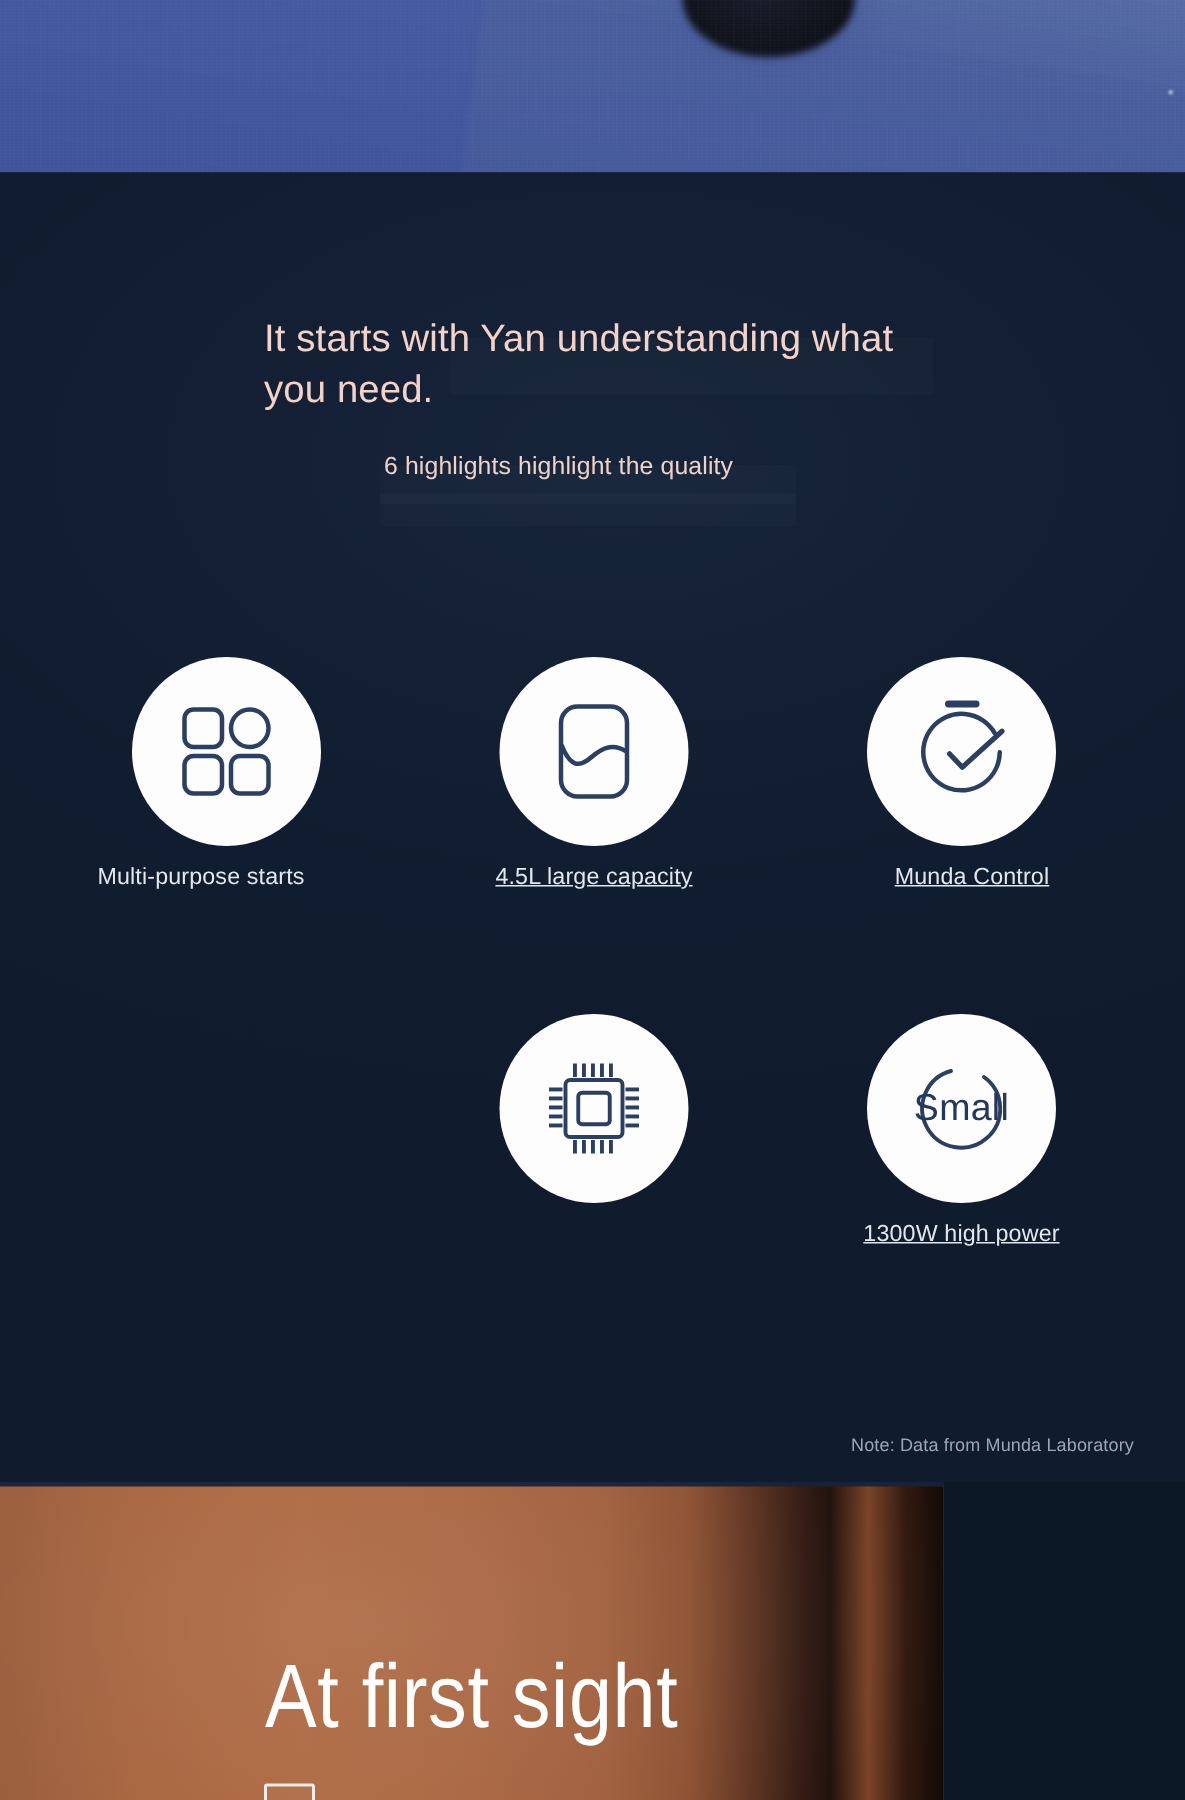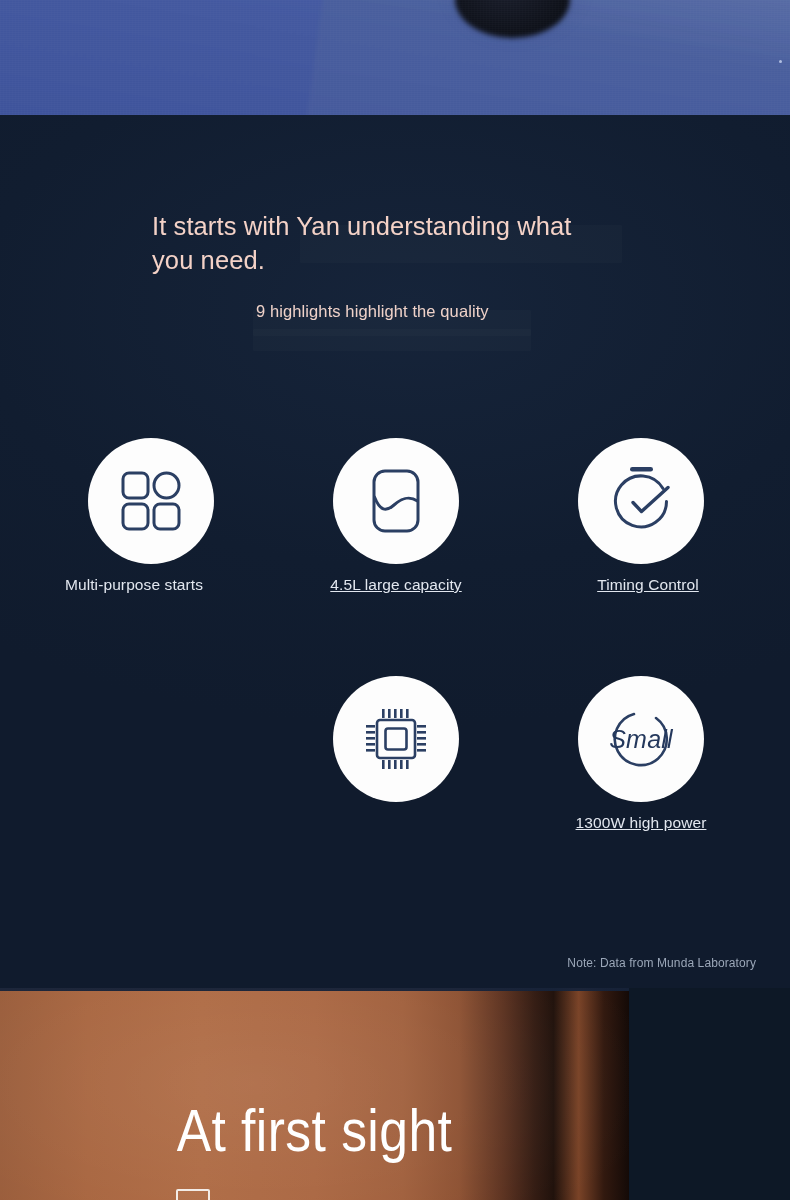--- a/index.html
+++ b/index.html
@@ -99,21 +99,21 @@
     left: 0; top: 115px;
     width: 790px; height: 873px;
     background: #111d30;
     background-image:
       radial-gradient(ellipse 700px 420px at 52% 22%, #16243a 0%, #111d30 62%, #101b2d 100%);
     overflow: hidden;
   }
 
   .headline {
     position: absolute;
-    left: 152px; top: 94px;
+    left: 176px; top: 94px;
     width: 430px;
     font-size: 25.5px;
     line-height: 34px;
     font-weight: 400;
     color: #f4d2c7;
     letter-spacing: .1px;
   }
   .subhead {
     position: absolute;
     left: 256px; top: 186px;
@@ -184,21 +184,20 @@
 
   .small-overlay {
     position: absolute;
     left: 0; right: 0;
     top: 50%;
     transform: translateY(-50%);
     text-align: center;
     font-size: 25px;
     color: #24385c;
     letter-spacing: .2px;
-    font-style: italic;
   }
 
   .note {
     position: absolute;
     right: 34px; top: 841px;
     font-size: 12px;
     color: #9ba7b8;
     letter-spacing: .1px;
   }
 
@@ -284,21 +283,21 @@
   </div>
 
   <div class="features">
 
     <div class="patch p1"></div>
     <div class="patch p2"></div>
     <div class="patch p3"></div>
 
     <div class="headline">It starts with Yan understanding what you need.</div>
 
-    <div class="subhead">9 highlights highlight the quality</div>
+    <div class="subhead">6 highlights highlight the quality</div>
 
     <div class="icon-grid">
 
       <div class="feature f1">
         <div class="circle">
           <span>
             <svg width="66" height="66" viewBox="0 0 66 66" fill="none">
               <rect x="5" y="5" width="25" height="25" rx="6" stroke="#2b3f63" stroke-width="3"></rect>
               <circle cx="48.5" cy="17.5" r="12.5" stroke="#2b3f63" stroke-width="3"></circle>
               <rect x="5" y="36" width="25" height="25" rx="6" stroke="#2b3f63" stroke-width="3"></rect>
@@ -324,21 +323,21 @@
       <div class="feature f3">
         <div class="circle">
           <span>
             <svg width="70" height="72" viewBox="0 0 70 72" fill="none">
               <rect x="24" y="2" width="23" height="4.6" rx="2.3" fill="#2b3f63"></rect>
               <path d="M57 23.5 A 25.5 25.5 0 1 0 60.5 36.5" stroke="#2b3f63" stroke-width="3" fill="none" stroke-linecap="round"></path>
               <path d="M27 37.5 L 35.5 46.5 L 62 22.5" stroke="#2b3f63" stroke-width="3.4" fill="none" stroke-linecap="round" stroke-linejoin="round"></path>
             </svg>
           </span>
         </div>
-        <div class="feature-label center">Timing Control</div>
+        <div class="feature-label center">Munda Control</div>
       </div>
 
 
       <div class="feature f5">
         <div class="circle">
           <span>
             <svg width="70" height="70" viewBox="0 0 70 70" fill="none">
               <rect x="16" y="16" width="38" height="38" rx="3" stroke="#2b3f63" stroke-width="2.6"></rect>
               <rect x="24.5" y="24.5" width="21" height="21" rx="2.5" stroke="#2b3f63" stroke-width="2.6"></rect>
               <g fill="#2b3f63">

